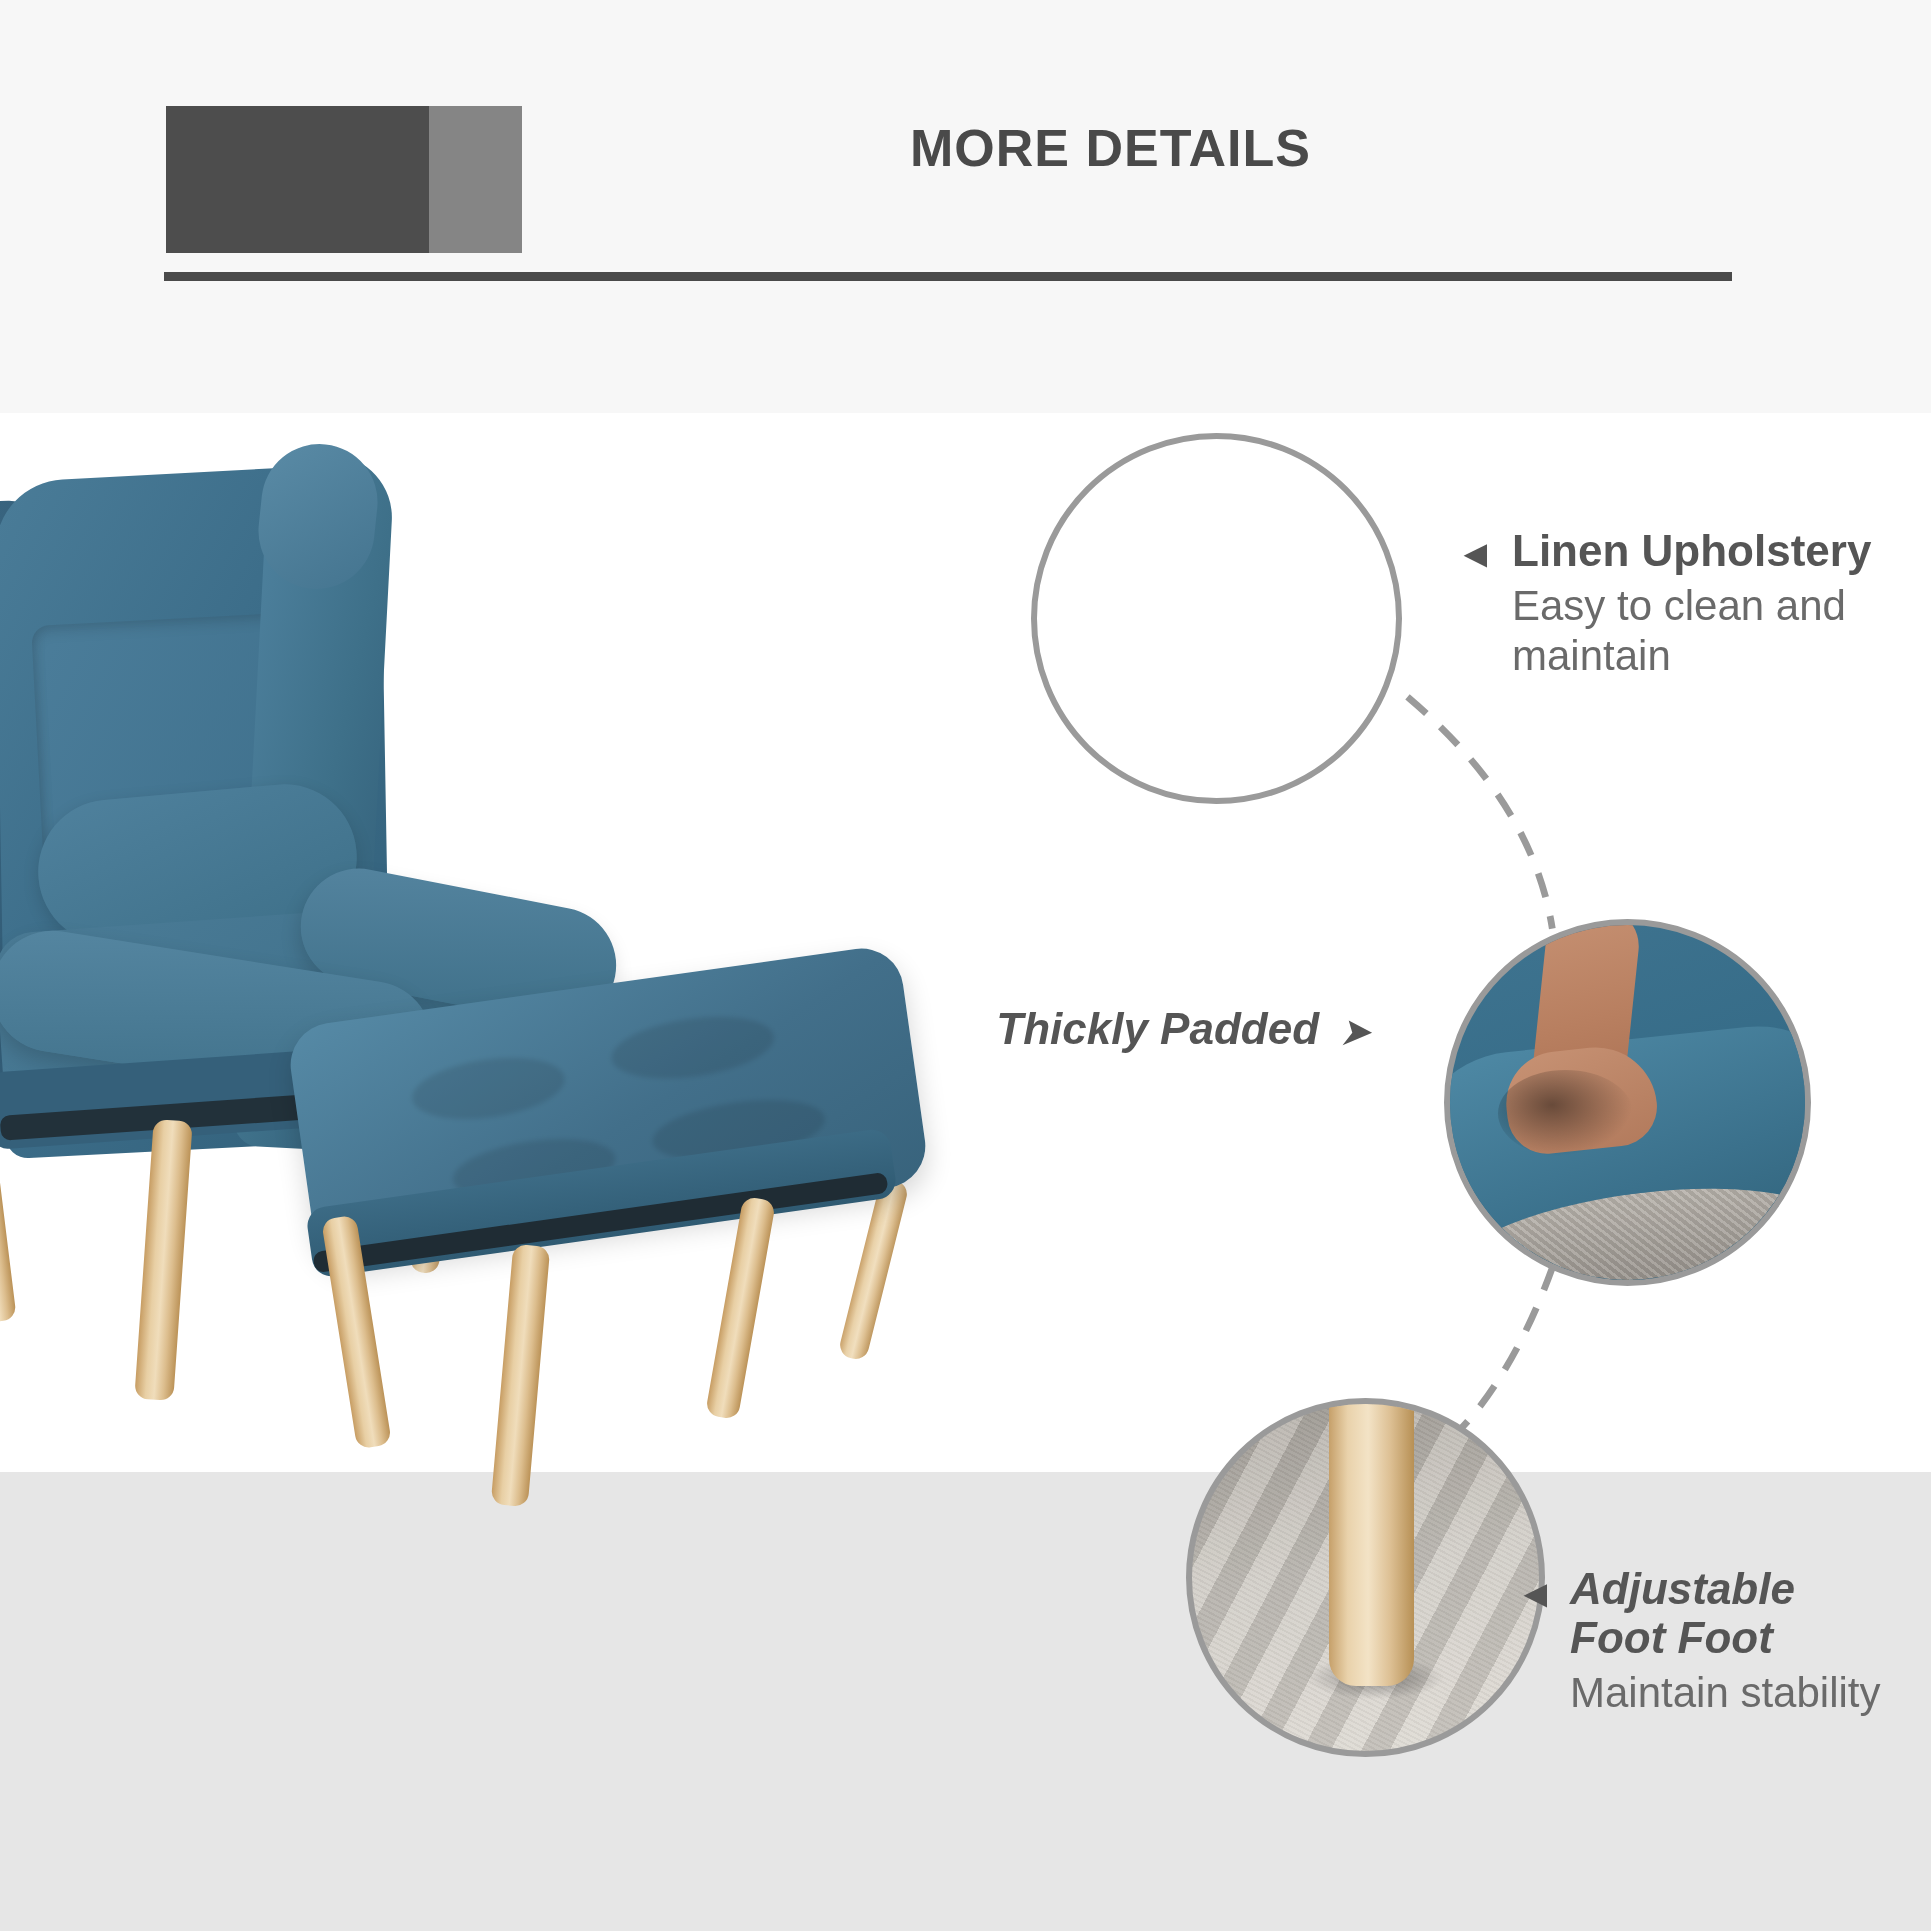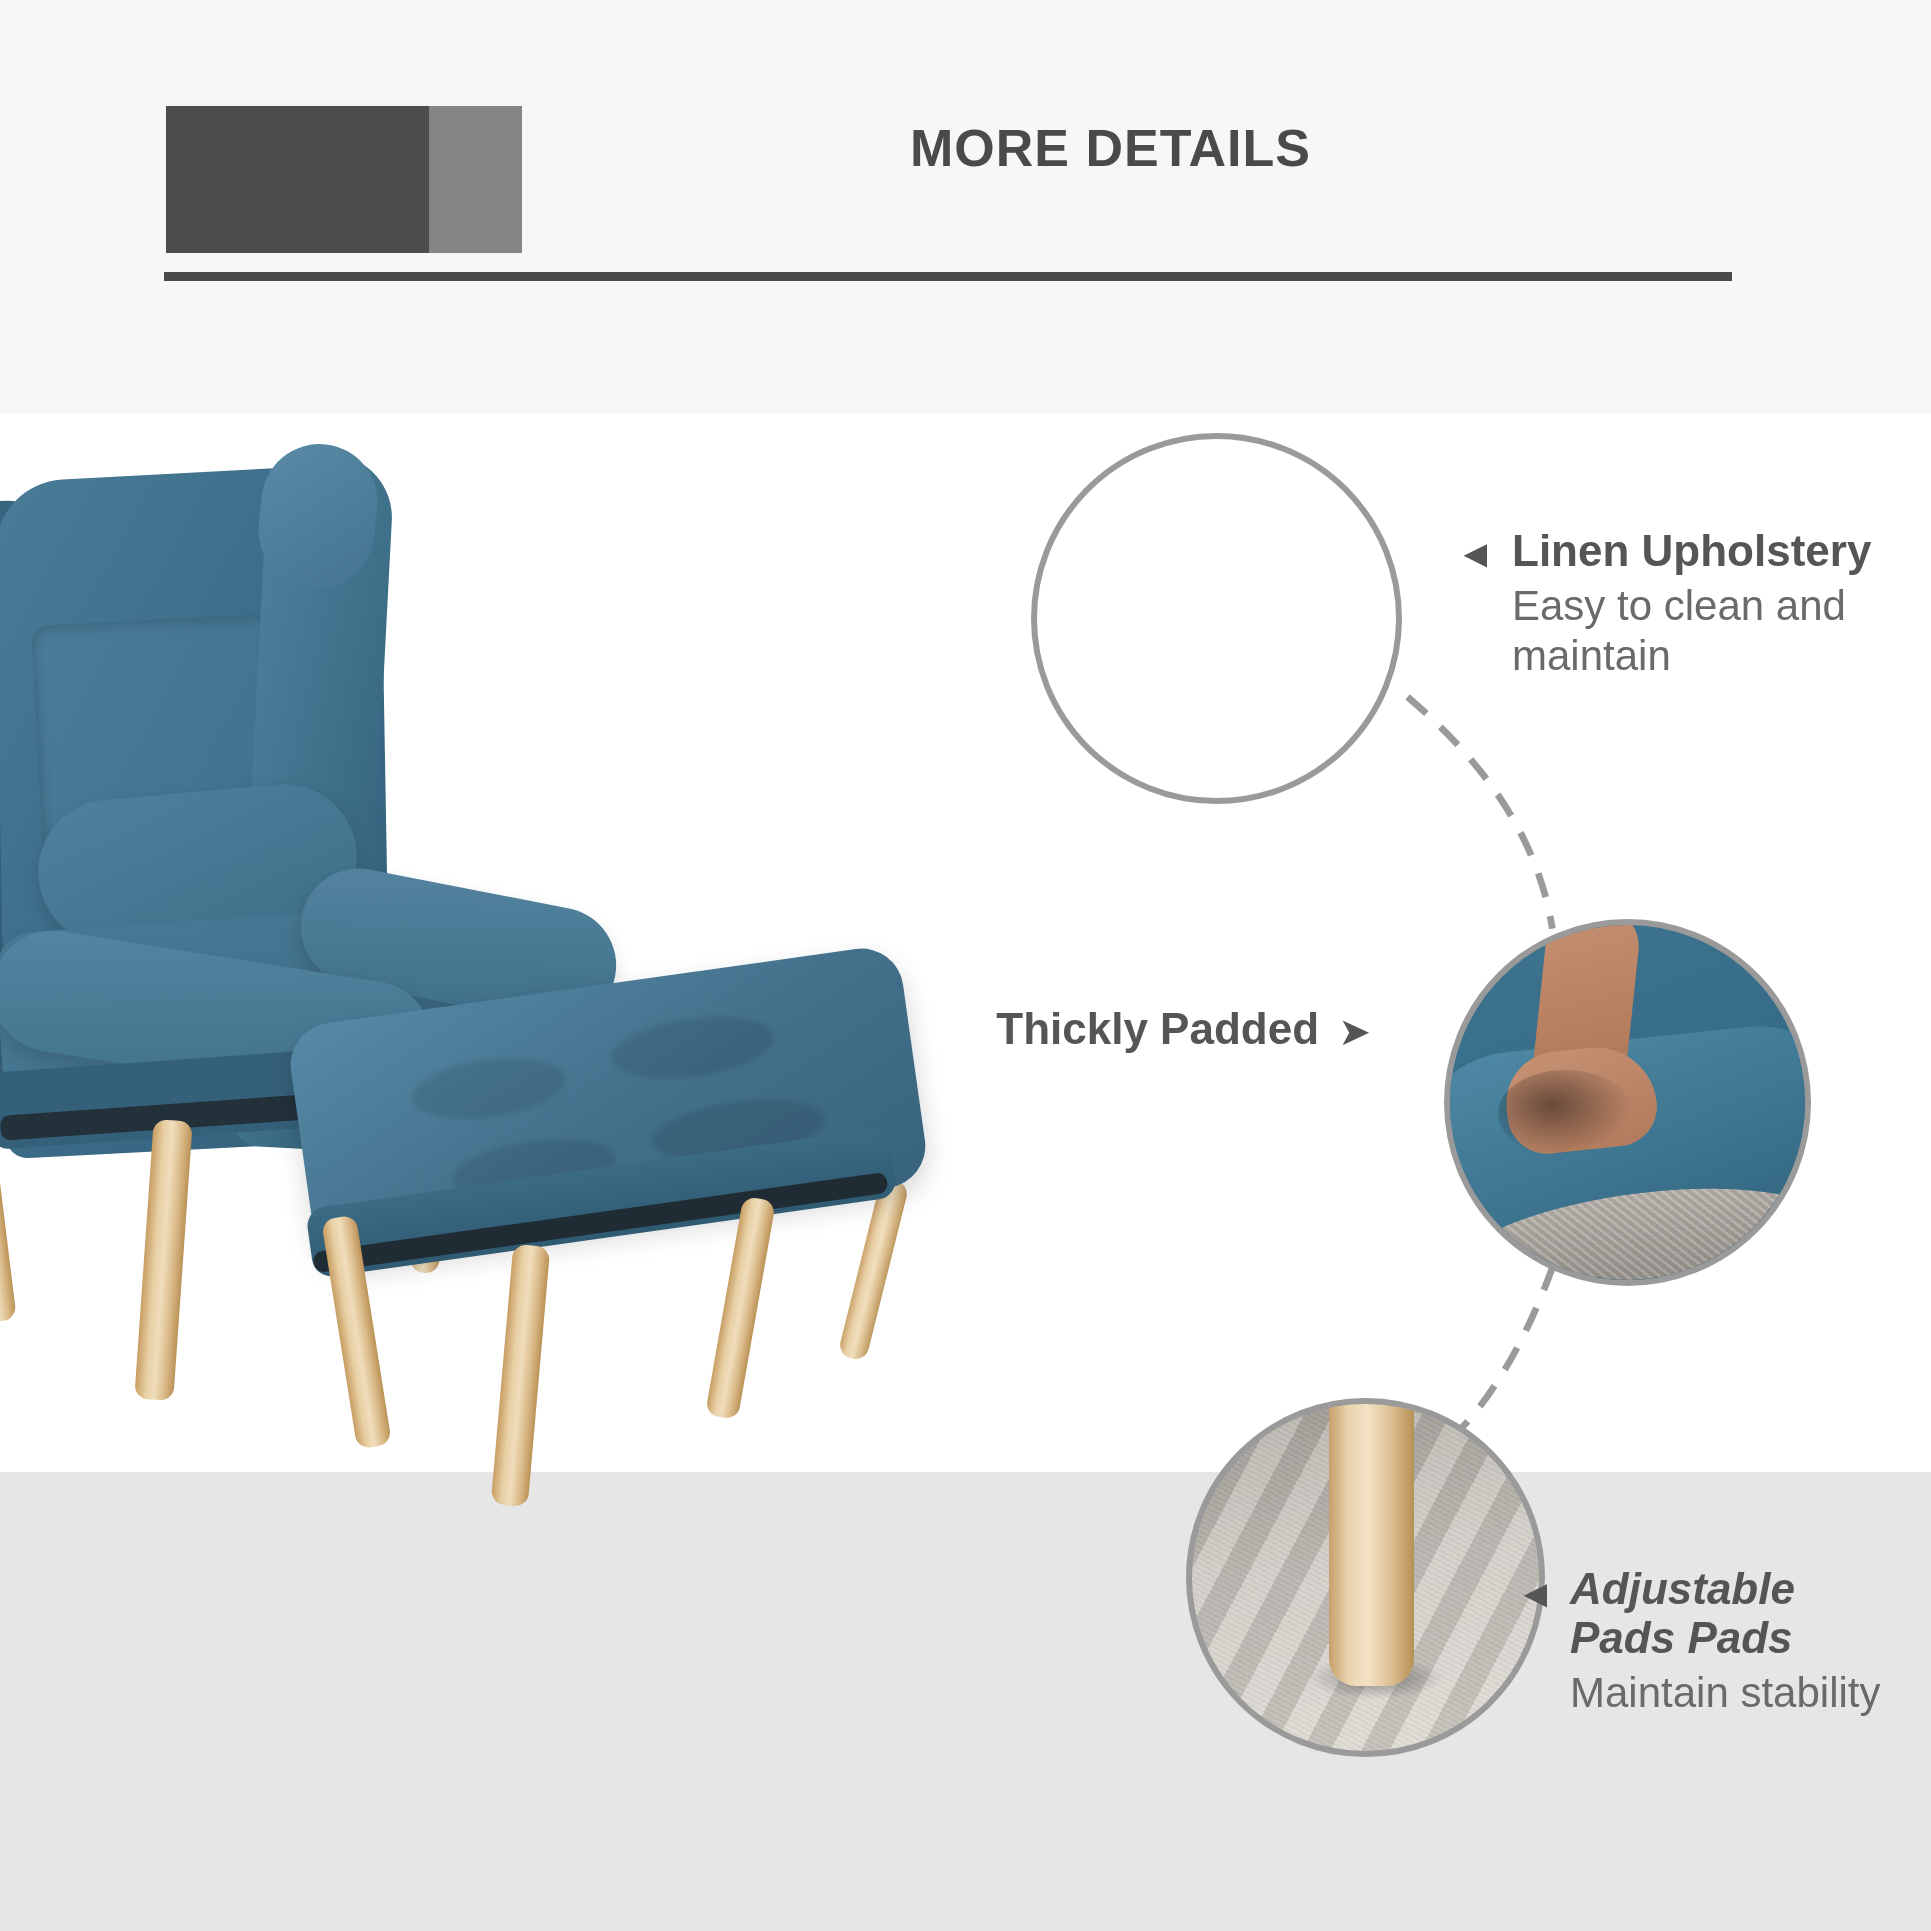--- a/index.html
+++ b/index.html
@@ -338,21 +338,21 @@
   .callout-linen .arrow-glyph { margin-top: 7.7px; }
 
   
   .callout-padded {
     left: 888px; top: 1004px;
     width: 483px;
     text-align: right;
   }
   .callout-padded .row {
     display: flex; align-items: flex-start;
-    justify-content: flex-end; gap: 19.3px;
+    justify-content: flex-end; gap: 19.3px; font-style: italic;
   }
   .callout-padded .arrow-glyph { margin-top: 7.7px; }
 
   
   .callout-footpads {
     left: 1516px; top: 1564px;
     width: 415px;
   }
   .callout-footpads .row { display: flex; align-items: flex-start; gap: 15.4px; }
   .callout-footpads .arrow-glyph { margin-top: 9.7px; }
@@ -438,18 +438,18 @@
       <span class="callout-title">Thickly Padded</span>
       <span class="arrow-glyph">➤</span>
     </div>
   </div>
 
   <div class="callout callout-footpads">
     <div class="row">
       <span class="arrow-glyph">◄</span>
       <span class="callout-title wrap">Adjustable</span>
     </div>
-    <div class="callout-title wrap" style="margin-left:54px;">Pads Pads</div>
+    <div class="callout-title wrap" style="margin-left:54px;">Foot Foot</div>
     <div class="callout-desc">Maintain stability</div>
   </div>
 
 </div>
 
 
 </body></html>

